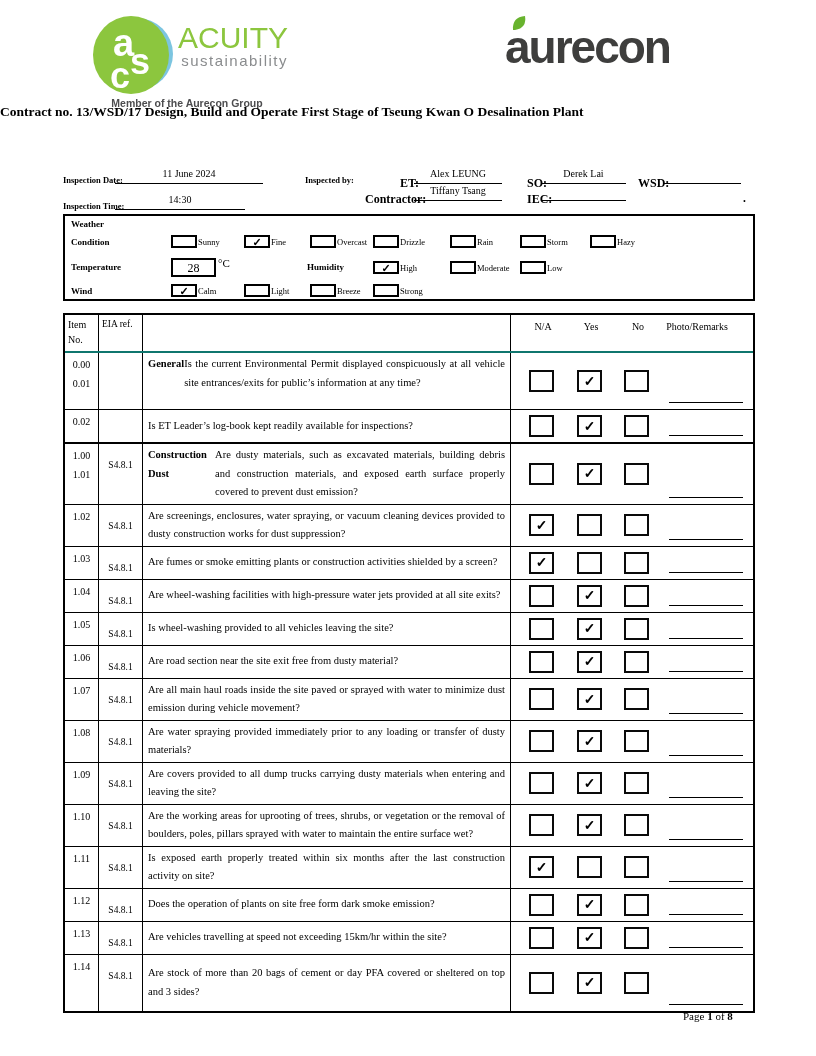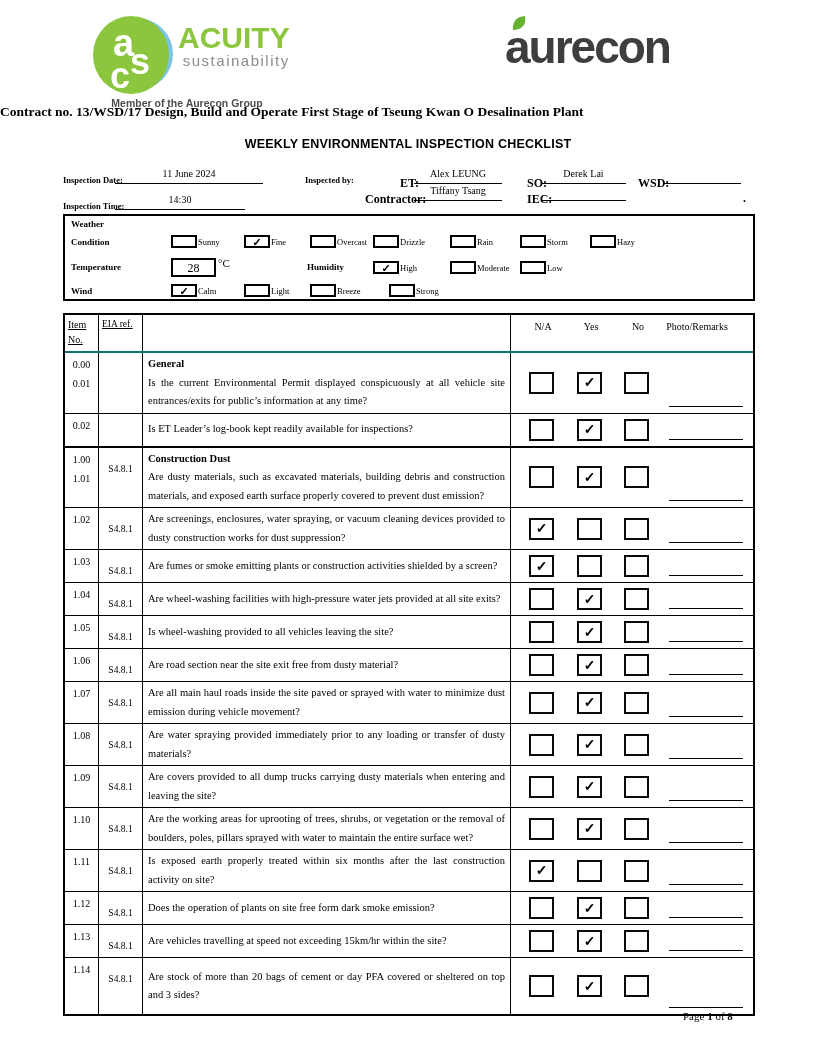--- a/index.html
+++ b/index.html
@@ -5,21 +5,21 @@
   * { margin:0; padding:0; box-sizing:border-box; }
   html,body { background:#e8e8e8; }
   body { font-family:"Liberation Serif","DejaVu Serif",serif; color:#000; }
   .page { position:relative; width:816px; height:1056px; background:#fff; margin:0 auto; overflow:hidden; }
 
   
   .logo-row { position:absolute; top:14px; left:0; width:100%; }
   .acuity-block { position:absolute; left:92px; top:0; }
   .acuity-top { display:flex; align-items:flex-start; }
   .acuity-text { margin-left:4px; margin-top:10px; text-align:right; }
-  .acuity-word { display:block; font-family:"Liberation Sans",sans-serif; font-weight:bold; font-size:30px; line-height:28px; letter-spacing:0px; }
+  .acuity-word { display:block; font-family:"Liberation Sans",sans-serif; font-weight:normal; font-size:30px; line-height:28px; letter-spacing:0px; }
   .sust-word { display:block; font-family:"Liberation Sans",sans-serif; font-size:15px; letter-spacing:1.5px; line-height:18px; }
   .member-line { font-family:"Liberation Sans",sans-serif; font-weight:bold; font-size:10.5px; margin-top:1px; text-align:center; width:190px; }
   .aurecon-block { position:absolute; left:505px; top:10px; }
   .aurecon-word { position:relative; font-family:"Liberation Sans",sans-serif; font-weight:bold; font-size:46px; line-height:46px; letter-spacing:-2px; }
   .leaf { position:absolute; left:6px; top:-9px; }
 
   
   .contract-title { position:absolute; top:104px; left:0; width:100%; text-align:left; font-weight:bold; font-size:13.5px; }
   .checklist-title { position:absolute; top:137px; left:0; width:100%; text-align:center; font-family:"Liberation Sans",sans-serif; font-weight:bold; font-size:12.5px; letter-spacing:.2px; }
 
@@ -39,29 +39,29 @@
   .wbox { display:inline-block; width:26px; height:13px; border:2px solid #000; background:#fff; text-align:center; line-height:10px; font-size:11px; font-weight:bold; vertical-align:middle; }
   .wlabel { font-size:8.5px; vertical-align:middle; margin-left:1px; }
   .tempbox { position:absolute; left:106px; top:-3px; width:45px; height:19px; border:2px solid #000; text-align:center; font-size:12px; line-height:16px; }
   .tempunit { position:absolute; left:153px; top:-4px; font-size:11px; }
   .humlbl { position:absolute; left:242px; top:1px; font-weight:bold; font-size:9px; }
 
   
   .ctable { position:absolute; top:313px; left:63px; width:692px; border:2px solid #000; background:#fff; }
   .trow { display:grid; grid-template-columns:33px 44px 368px 247px; border-top:1px solid #000; }
   .trow:first-child { border-top:none; }
-  .thead { border-bottom:4px solid #0f766e; min-height:38px;text-decoration:underline; }
+  .thead { border-bottom:4px solid #0f766e; min-height:38px; }
   .thead .c { font-size:10px; line-height:15px; padding:2px 3px; }
   .c { border-left:1px solid #000; position:relative; }
   .c:first-child { border-left:none; }
   .c-item { font-size:10px; line-height:19px; text-align:center; padding-top:2px; }
   .c-item .bold { font-weight:normal; }
   .c-eia { font-size:9.5px; padding-top:16px; text-align:center; }
   .c-desc { font-size:10.5px; line-height:18.5px; padding:2px 5px; display:flex; align-items:center; text-align:justify; }
-  .section-row .c-desc { flex-direction:column; align-items:stretch; justify-content:flex-start; }
+  .section-row .c-desc { flex-direction:row; align-items:stretch; justify-content:flex-start; }
   .section-row { border-top-width:2px; }
   .thead { border-bottom-width:2px; }
   .sec-title { font-weight:bold; text-align:left; }
   .q { width:100%; }
   .c-checks { min-height:32px; }
   .cbox { position:absolute; top:50%; transform:translateY(-50%); width:25px; height:22px; border:2.5px solid #0a0a0a; background:#fff; display:flex; align-items:center; justify-content:center; font-size:14px; font-weight:600; }
   .cbox.b1 { left:18px; } .cbox.b2 { left:66px; } .cbox.b3 { left:113px; }
   .remark-line { position:absolute; left:158px; bottom:6px; width:74px; border-bottom:1.5px solid #000; height:0; }
   .hd-lab { position:absolute; top:4px; transform:translateX(-50%); font-size:10px; }
   .trow.last { min-height:57px; }
@@ -97,21 +97,20 @@
       <div class="aurecon-word" style="color:#3E3E3D">
         <svg class="leaf" width="24" height="16" viewBox="0 0 24 16">
           <path d="M2,15 Q1,2 14,1 Q16,13 4,15 Z" fill="#68B32E"></path>
         </svg>
         <span>aurecon</span>
       </div>
     </div>
   </div>
 
   <div class="contract-title">Contract no.  13/WSD/17 Design, Build and Operate First Stage of Tseung Kwan O Desalination Plant</div>
-  <div class="checklist-title">WEEKLY ENVIRONMENTAL INSPECTION CHECKLIST</div>
 
   <div class="insp">
     <span class="lbl" style="left:0; top:7px">Inspection Date:</span>
     <span class="val" style="left:52px; top:0; width:148px">11 June 2024</span>
     <span class="lbl" style="left:0; top:33px">Inspection Time:</span>
     <span class="val" style="left:52px; top:26px; width:130px">14:30</span>
 
     <span class="lbl" style="left:242px; top:7px">Inspected by:</span>
     <span class="slbl" style="left:337px; top:8px">ET:</span>
     <span class="val" style="left:351px; top:0; width:88px">Alex LEUNG</span>
@@ -146,21 +145,21 @@
       <span class="tempunit">°C</span>
       <span class="humlbl">Humidity</span>
       <span id="w-humidity"><span class="wopt" style="left: 308px;"><span class="wbox">✓</span><span class="wlabel">High</span></span><span class="wopt" style="left: 385px;"><span class="wbox"></span><span class="wlabel">Moderate</span></span><span class="wopt" style="left: 455px;"><span class="wbox"></span><span class="wlabel">Low</span></span></span>
     </div>
 
     <span class="rowlbl" style="top:70px">Wind</span>
     <div class="wrow" style="top:68px" id="w-wind">
         <span class="wopt" style="left: 106px;"><span class="wbox">✓</span><span class="wlabel">Calm</span></span>
         <span class="wopt" style="left: 179px;"><span class="wbox"></span><span class="wlabel">Light</span></span>
         <span class="wopt" style="left: 245px;"><span class="wbox"></span><span class="wlabel">Breeze</span></span>
-        <span class="wopt" style="left: 324px; font-family: Liberation Serif, serif;"><span class="wbox"></span><span class="wlabel">Strong</span></span>
+        <span class="wopt" style="left: 308px; font-family: Liberation Serif, serif;"><span class="wbox"></span><span class="wlabel">Strong</span></span>
       </div>
   </div>
 
   <div class="ctable">
     <div class="trow thead">
       <div class="c">
         <div>Item</div>
         <div>No.</div>
       </div>
       <div class="c" style="font-size:9.5px">EIA ref.</div>

